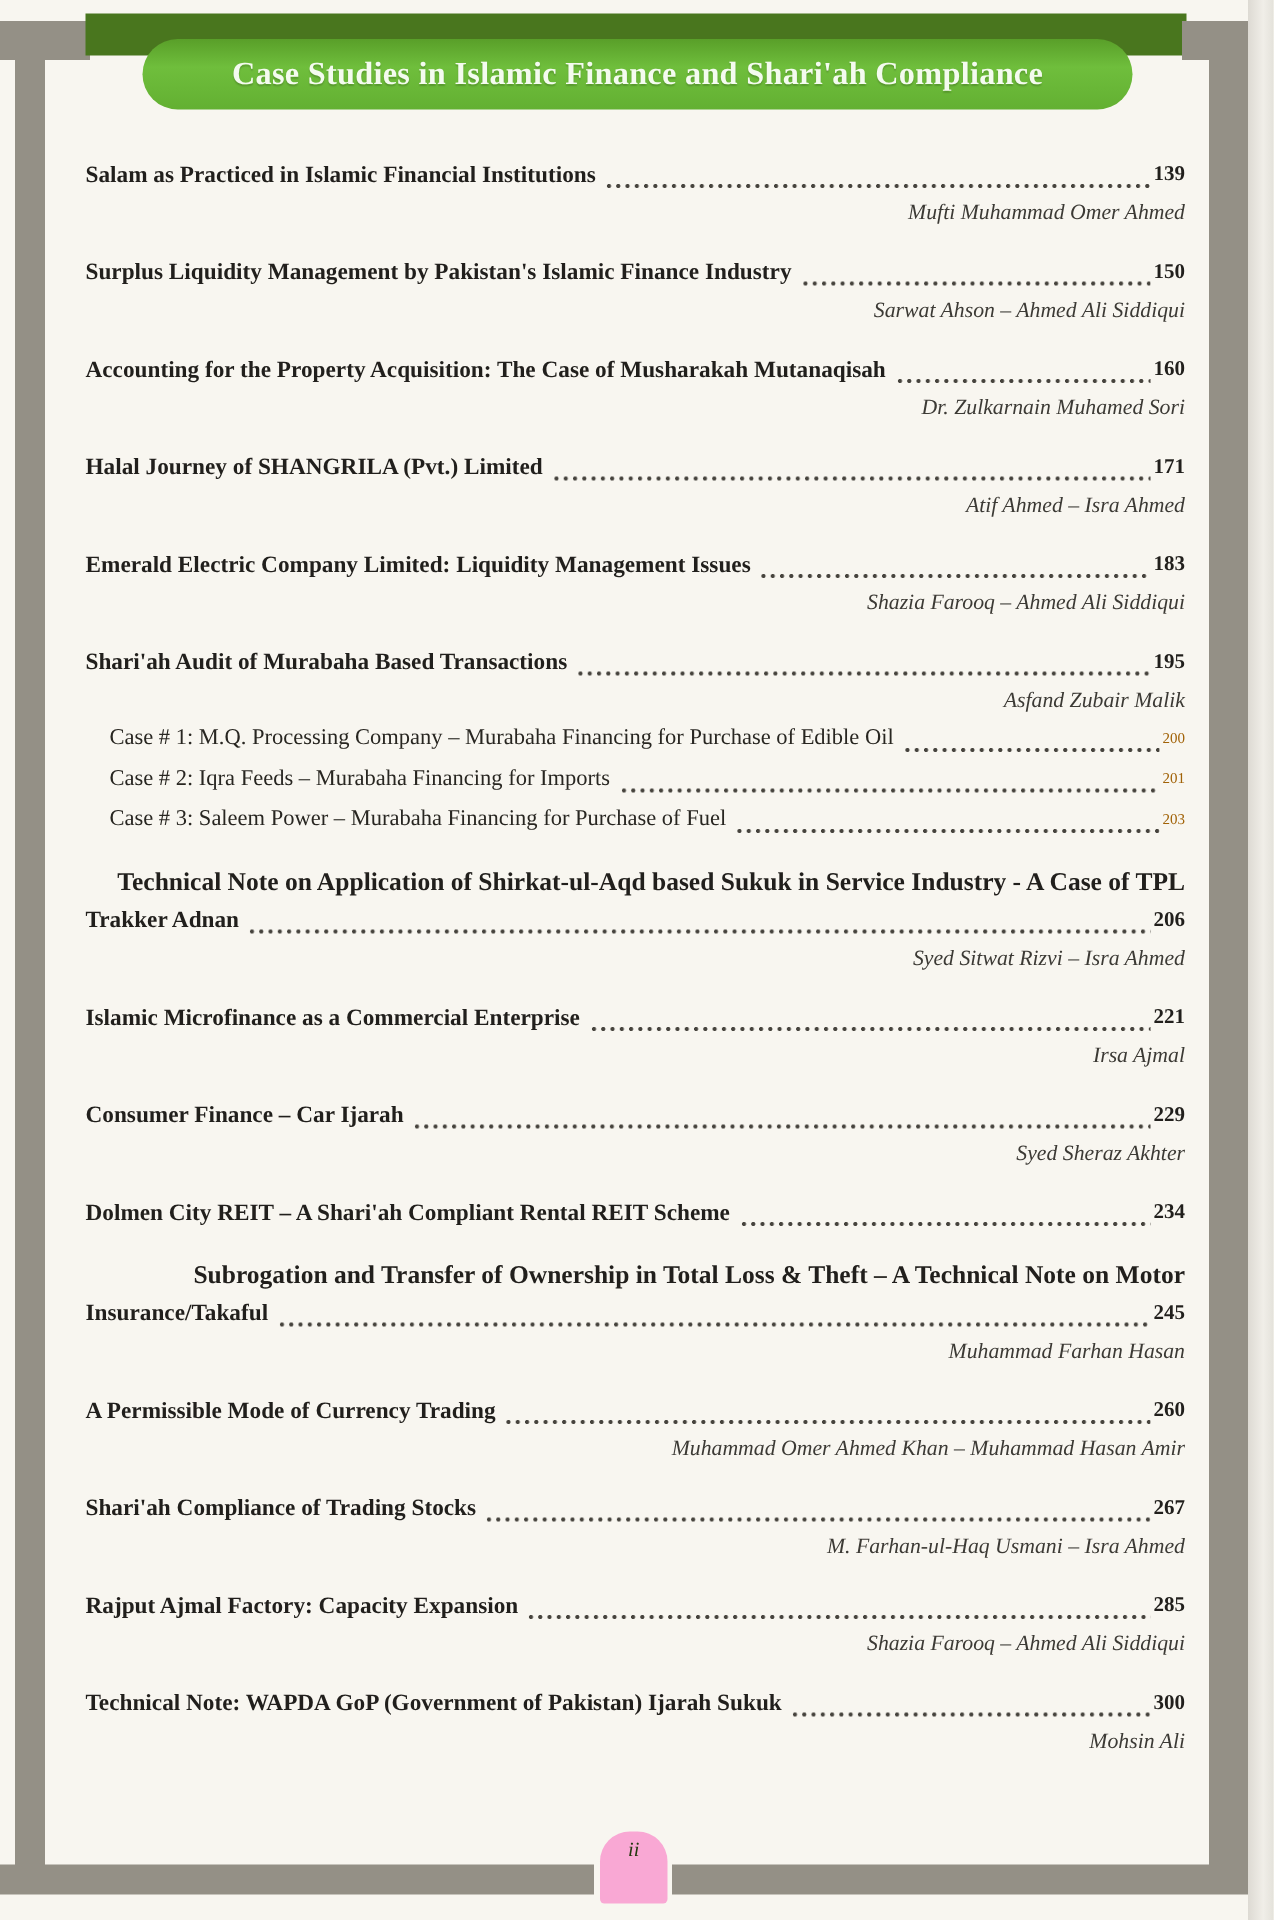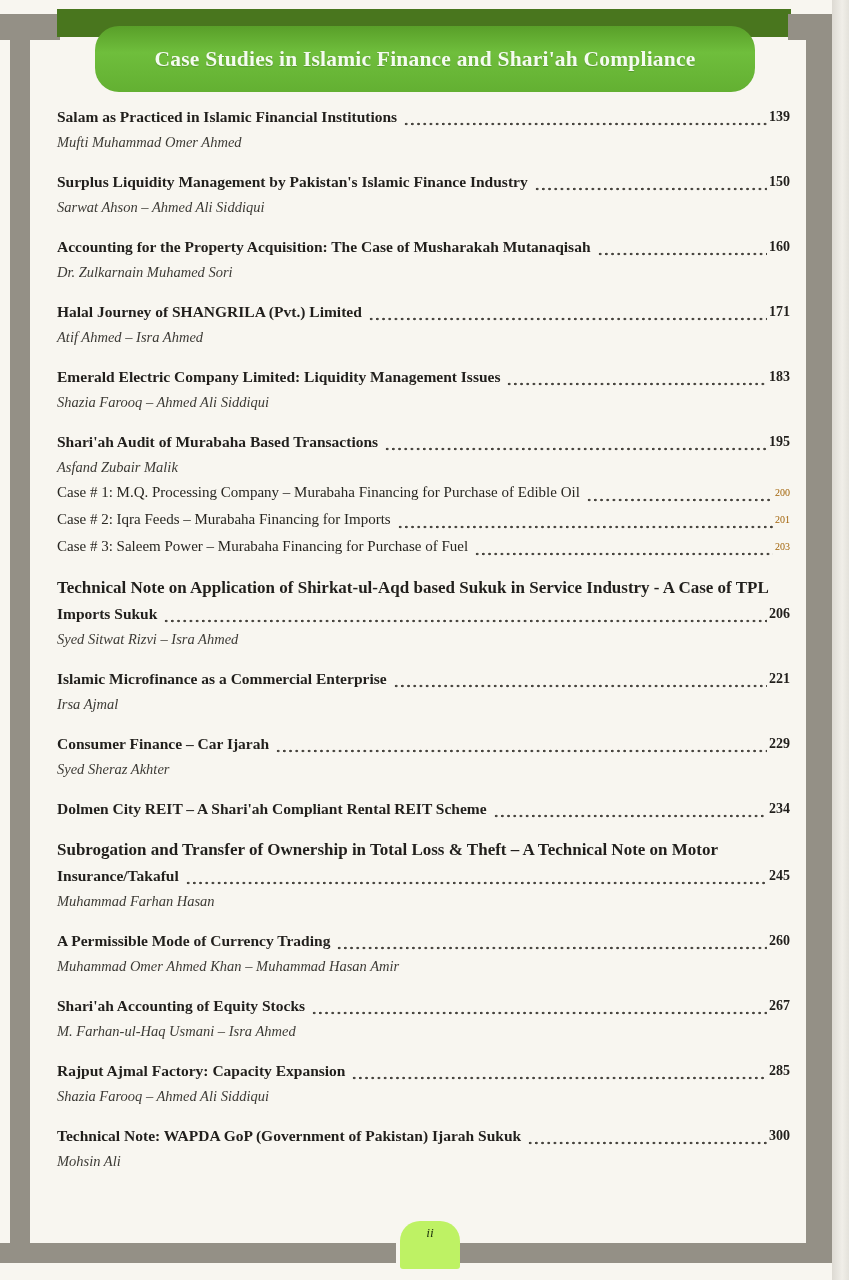--- a/index.html
+++ b/index.html
@@ -17,52 +17,52 @@
                       background:#49761e; }
   #bar-left  { left:10px;  top:38px; width:20px; height:1224px; }
   #bar-right { left:806px; top:38px; width:26px; height:1224px; }
   #edge-right { position:absolute; left:832px; top:0; width:17px; height:1280px;
                 background:linear-gradient(90deg,#dddad3,#f0eee8 60%,#e4e2db); }
   #bar-bottom-left  { left:0; top:1243px; width:396px; height:20px; }
   #bar-bottom-right { left:448px; top:1243px; width:384px; height:20px; }
 
   
   #banner {
-    position:absolute; left:95px; top:26px; width:660px; height:66px;
+    position:absolute; left:95px; top:26px; width:660px; height:47px;
     background:linear-gradient(180deg,#599f29 0%,#6fbe3c 40%,#63b032 100%);
     border-radius:24px;
     display:flex; align-items:center; justify-content:center;
   }
   #banner h1 {
     margin:0; font-size:21.5px; font-weight:bold; color:#f4fbef;
     letter-spacing:0.2px; text-shadow:0 1px 1px rgba(0,0,0,0.18);
   }
 
   
-  #toc { position:absolute; left:57px; top:104px; width:733px; }
+  #toc { position:absolute; left:57px; top:104px; width:733px;text-align:right; }
   .entry { margin-bottom:15px; }
   .title-row { display:flex; line-height:26px; font-weight:bold; font-size:15.5px;
                white-space:nowrap; }
   .title-line1 { line-height:26px; font-weight:bold; font-size:17px; white-space:nowrap; }
   .leader { flex:1 1 auto; min-width:14px; margin:0 2px 0 7px; position:relative; }
   .leader::after {
     content:""; position:absolute; left:0; right:0; bottom:4px; height:4px;
     background-image:radial-gradient(circle at 2px 2px,#46433d 1.15px,transparent 1.6px);
     background-size:6.2px 4px; background-repeat:repeat-x;
   }
   .pg { font-weight:bold; font-size:14px; }
   .authors { line-height:24px; font-style:italic; font-size:14.5px; color:#3c3a35; }
   .case-row { display:flex; line-height:27px; font-weight:normal; font-size:15px;
-              color:#282621; white-space:nowrap; }
+              color:#282621; white-space:nowrap;margin-left:16px; }
   .case-row .pg { font-weight:normal; font-size:10px; color:#a16207; }
 
   
   #page-tab {
-    position:absolute; left:400px; top:1221px; width:60px; height:48px;
-    background:#bef264; border-radius:20px 20px 3px 3px;
+    position:absolute; left:400px; top:1221px; width:45px; height:48px;
+    background:#f9a8d4; border-radius:20px 20px 3px 3px;
     display:flex; align-items:flex-start; justify-content:center;
   }
   #page-tab span { font-size:13.5px; font-style:italic; color:#24390f; margin-top:4px; }
 </style>
 </head>
 <body>
 
 <div id="page">
 
   <div class="bar" id="bar-top-left"></div>
@@ -145,21 +145,21 @@
       <div class="case-row">
         <span>Case # 3: Saleem Power – Murabaha Financing for Purchase of Fuel</span>
         <span class="leader"></span>
         <span class="pg">203</span>
       </div>
     </div>
 
     <div class="entry">
       <div class="title-line1">Technical Note on Application of Shirkat-ul-Aqd based Sukuk in Service Industry - A Case of TPL</div>
       <div class="title-row">
-        <span>Imports Sukuk</span>
+        <span>Trakker Adnan</span>
         <span class="leader"></span>
         <span class="pg">206</span>
       </div>
       <div class="authors">Syed Sitwat Rizvi – Isra Ahmed</div>
     </div>
 
     <div class="entry">
       <div class="title-row">
         <span>Islamic Microfinance as a Commercial Enterprise</span>
         <span class="leader"></span>
@@ -199,21 +199,21 @@
       <div class="title-row">
         <span>A Permissible Mode of Currency Trading</span>
         <span class="leader"></span>
         <span class="pg">260</span>
       </div>
       <div class="authors">Muhammad Omer Ahmed Khan – Muhammad Hasan Amir</div>
     </div>
 
     <div class="entry">
       <div class="title-row">
-        <span>Shari'ah Accounting of Equity Stocks</span>
+        <span>Shari'ah Compliance of Trading Stocks</span>
         <span class="leader"></span>
         <span class="pg">267</span>
       </div>
       <div class="authors">M. Farhan-ul-Haq Usmani – Isra Ahmed</div>
     </div>
 
     <div class="entry">
       <div class="title-row">
         <span>Rajput Ajmal Factory: Capacity Expansion</span>
         <span class="leader"></span>

